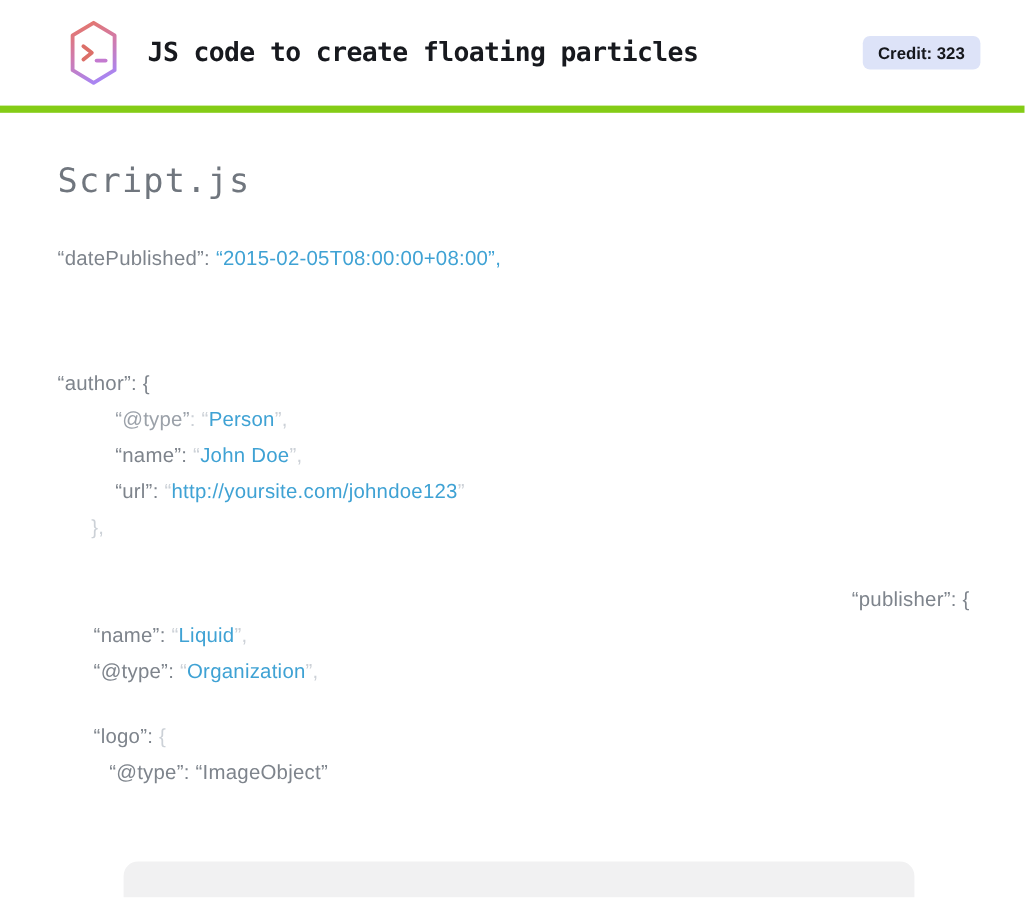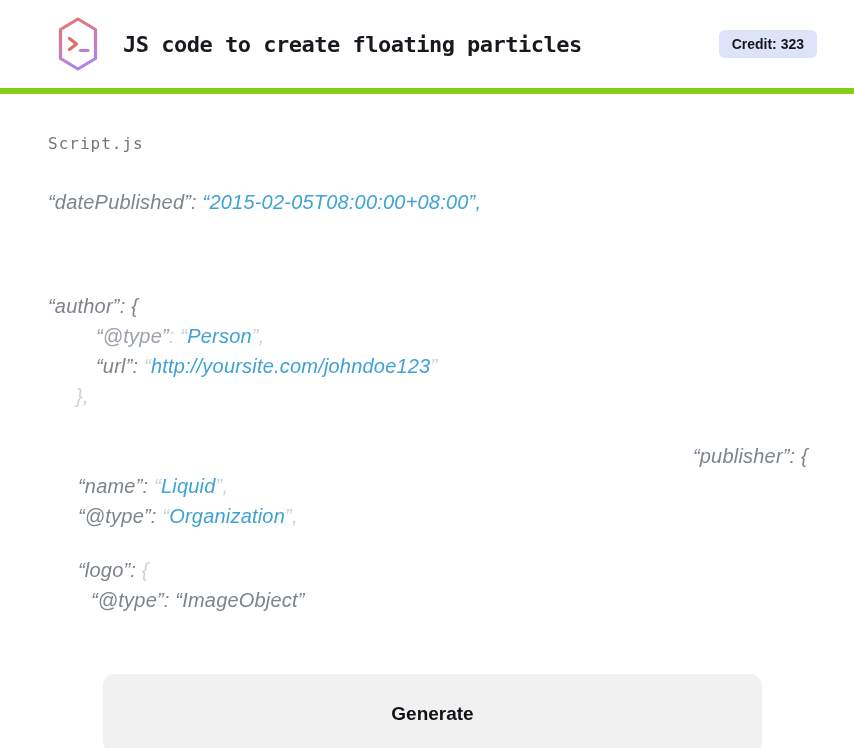--- a/index.html
+++ b/index.html
@@ -40,27 +40,27 @@
     font-weight: 700;
     padding: 6px 13px;
     border-radius: 6px;
     white-space: nowrap;
   }
 
   
   .main { padding: 40px 46px 0 48px; }
   .filename {
     font-family: "DejaVu Sans Mono", monospace;
-    font-size: 16px;
+    font-size: 28px;
     font-weight: 500;
     color: #70767e;
     letter-spacing: 1px;
     margin-bottom: 34px;
   }
-  .code-block { font-size: 20px; font-style: italic; }
+  .code-block { font-size: 17px; }
   .code-line {
     height: 30px;
     line-height: 30px;
     white-space: pre;
     letter-spacing: 0.2px;
   }
   .seg-k  { color: #7e848c; }
   .seg-kl { color: #9ba1a9; }
   .seg-p  { color: #ccd1d7; }
   .seg-b  { color: #3fa2d4; }
@@ -103,20 +103,21 @@
     <div class="credit-badge">Credit: 323</div>
   </div>
 
   <div class="main">
     <div class="filename">Script.js</div>
     <div class="code-block">
         <div class="code-line" style="padding-left: 0px;"><span class="seg-k">“datePublished”: </span><span class="seg-b">“2015-02-05T08:00:00+08:00”,</span></div>
         <div class="code-line" style="padding-left: 0px;">&nbsp;</div>
         <div class="code-line" style="padding-left: 0px; margin-top: 44px;"><span class="seg-k">“author”: {</span></div>
         <div class="code-line" style="padding-left: 48px;"><span class="seg-kl">“@type”</span><span class="seg-p">: </span><span class="seg-p">“</span><span class="seg-b">Person</span><span class="seg-p">”,</span></div>
+        <div class="code-line" style="padding-left: 48px;"><span class="seg-k">“name”: </span><span class="seg-p">“</span><span class="seg-b">John Doe</span><span class="seg-p">”,</span></div>
         <div class="code-line" style="padding-left: 48px;"><span class="seg-k">“url”: </span><span class="seg-p">“</span><span class="seg-b">http://yoursite.com/johndoe123</span><span class="seg-p">”</span></div>
         <div class="code-line" style="padding-left: 28px;"><span class="seg-p">},</span></div>
         <div class="code-line" style="padding-left: 0px;">&nbsp;</div>
         <div class="code-line" style="padding-left: 0px; text-align: right;"><span class="seg-k">“publisher”: {</span></div>
         <div class="code-line" style="padding-left: 30px;"><span class="seg-k">“name”: </span><span class="seg-p">“</span><span class="seg-b">Liquid</span><span class="seg-p">”,</span></div>
         <div class="code-line" style="padding-left: 30px;"><span class="seg-k">“@type”: </span><span class="seg-p">“</span><span class="seg-b">Organization</span><span class="seg-p">”,</span></div>
         <div class="code-line" style="padding-left: 30px; margin-top: 24px;"><span class="seg-k">“logo”: </span><span class="seg-p">{</span></div>
         <div class="code-line" style="padding-left: 43px;"><span class="seg-k">“@type”: “ImageObject”</span></div>
       </div>
     <div class="button-row">

